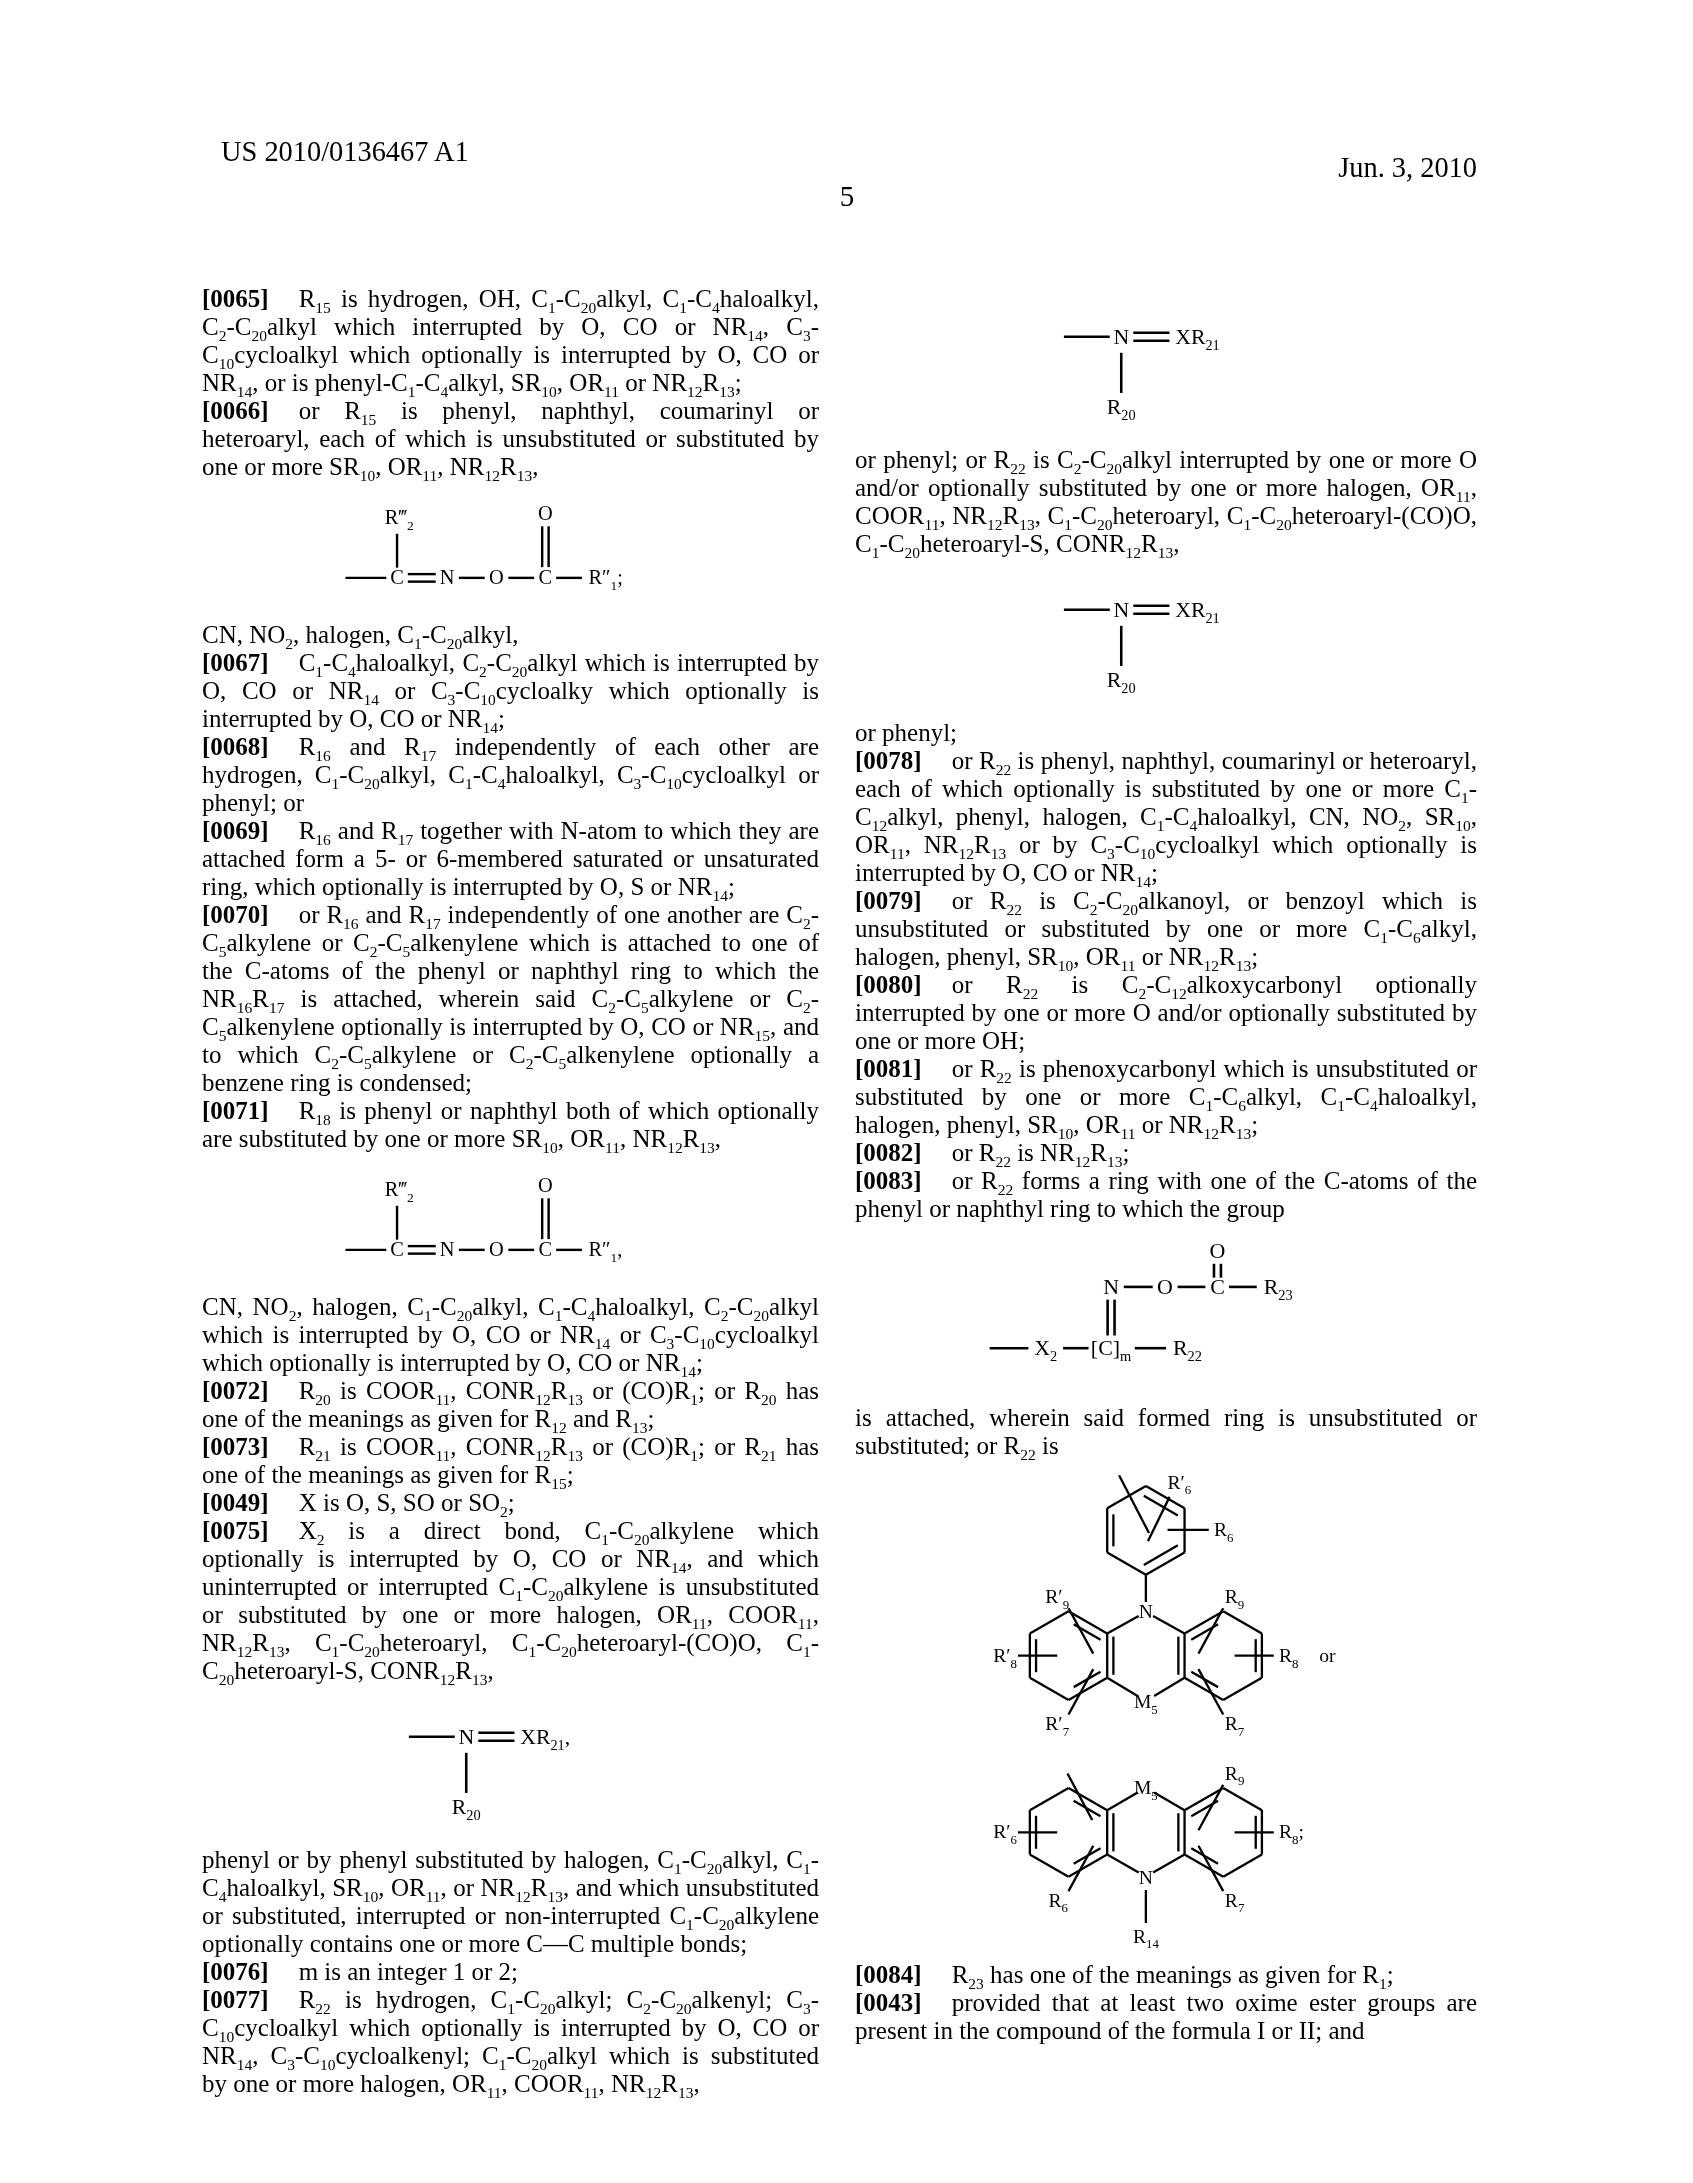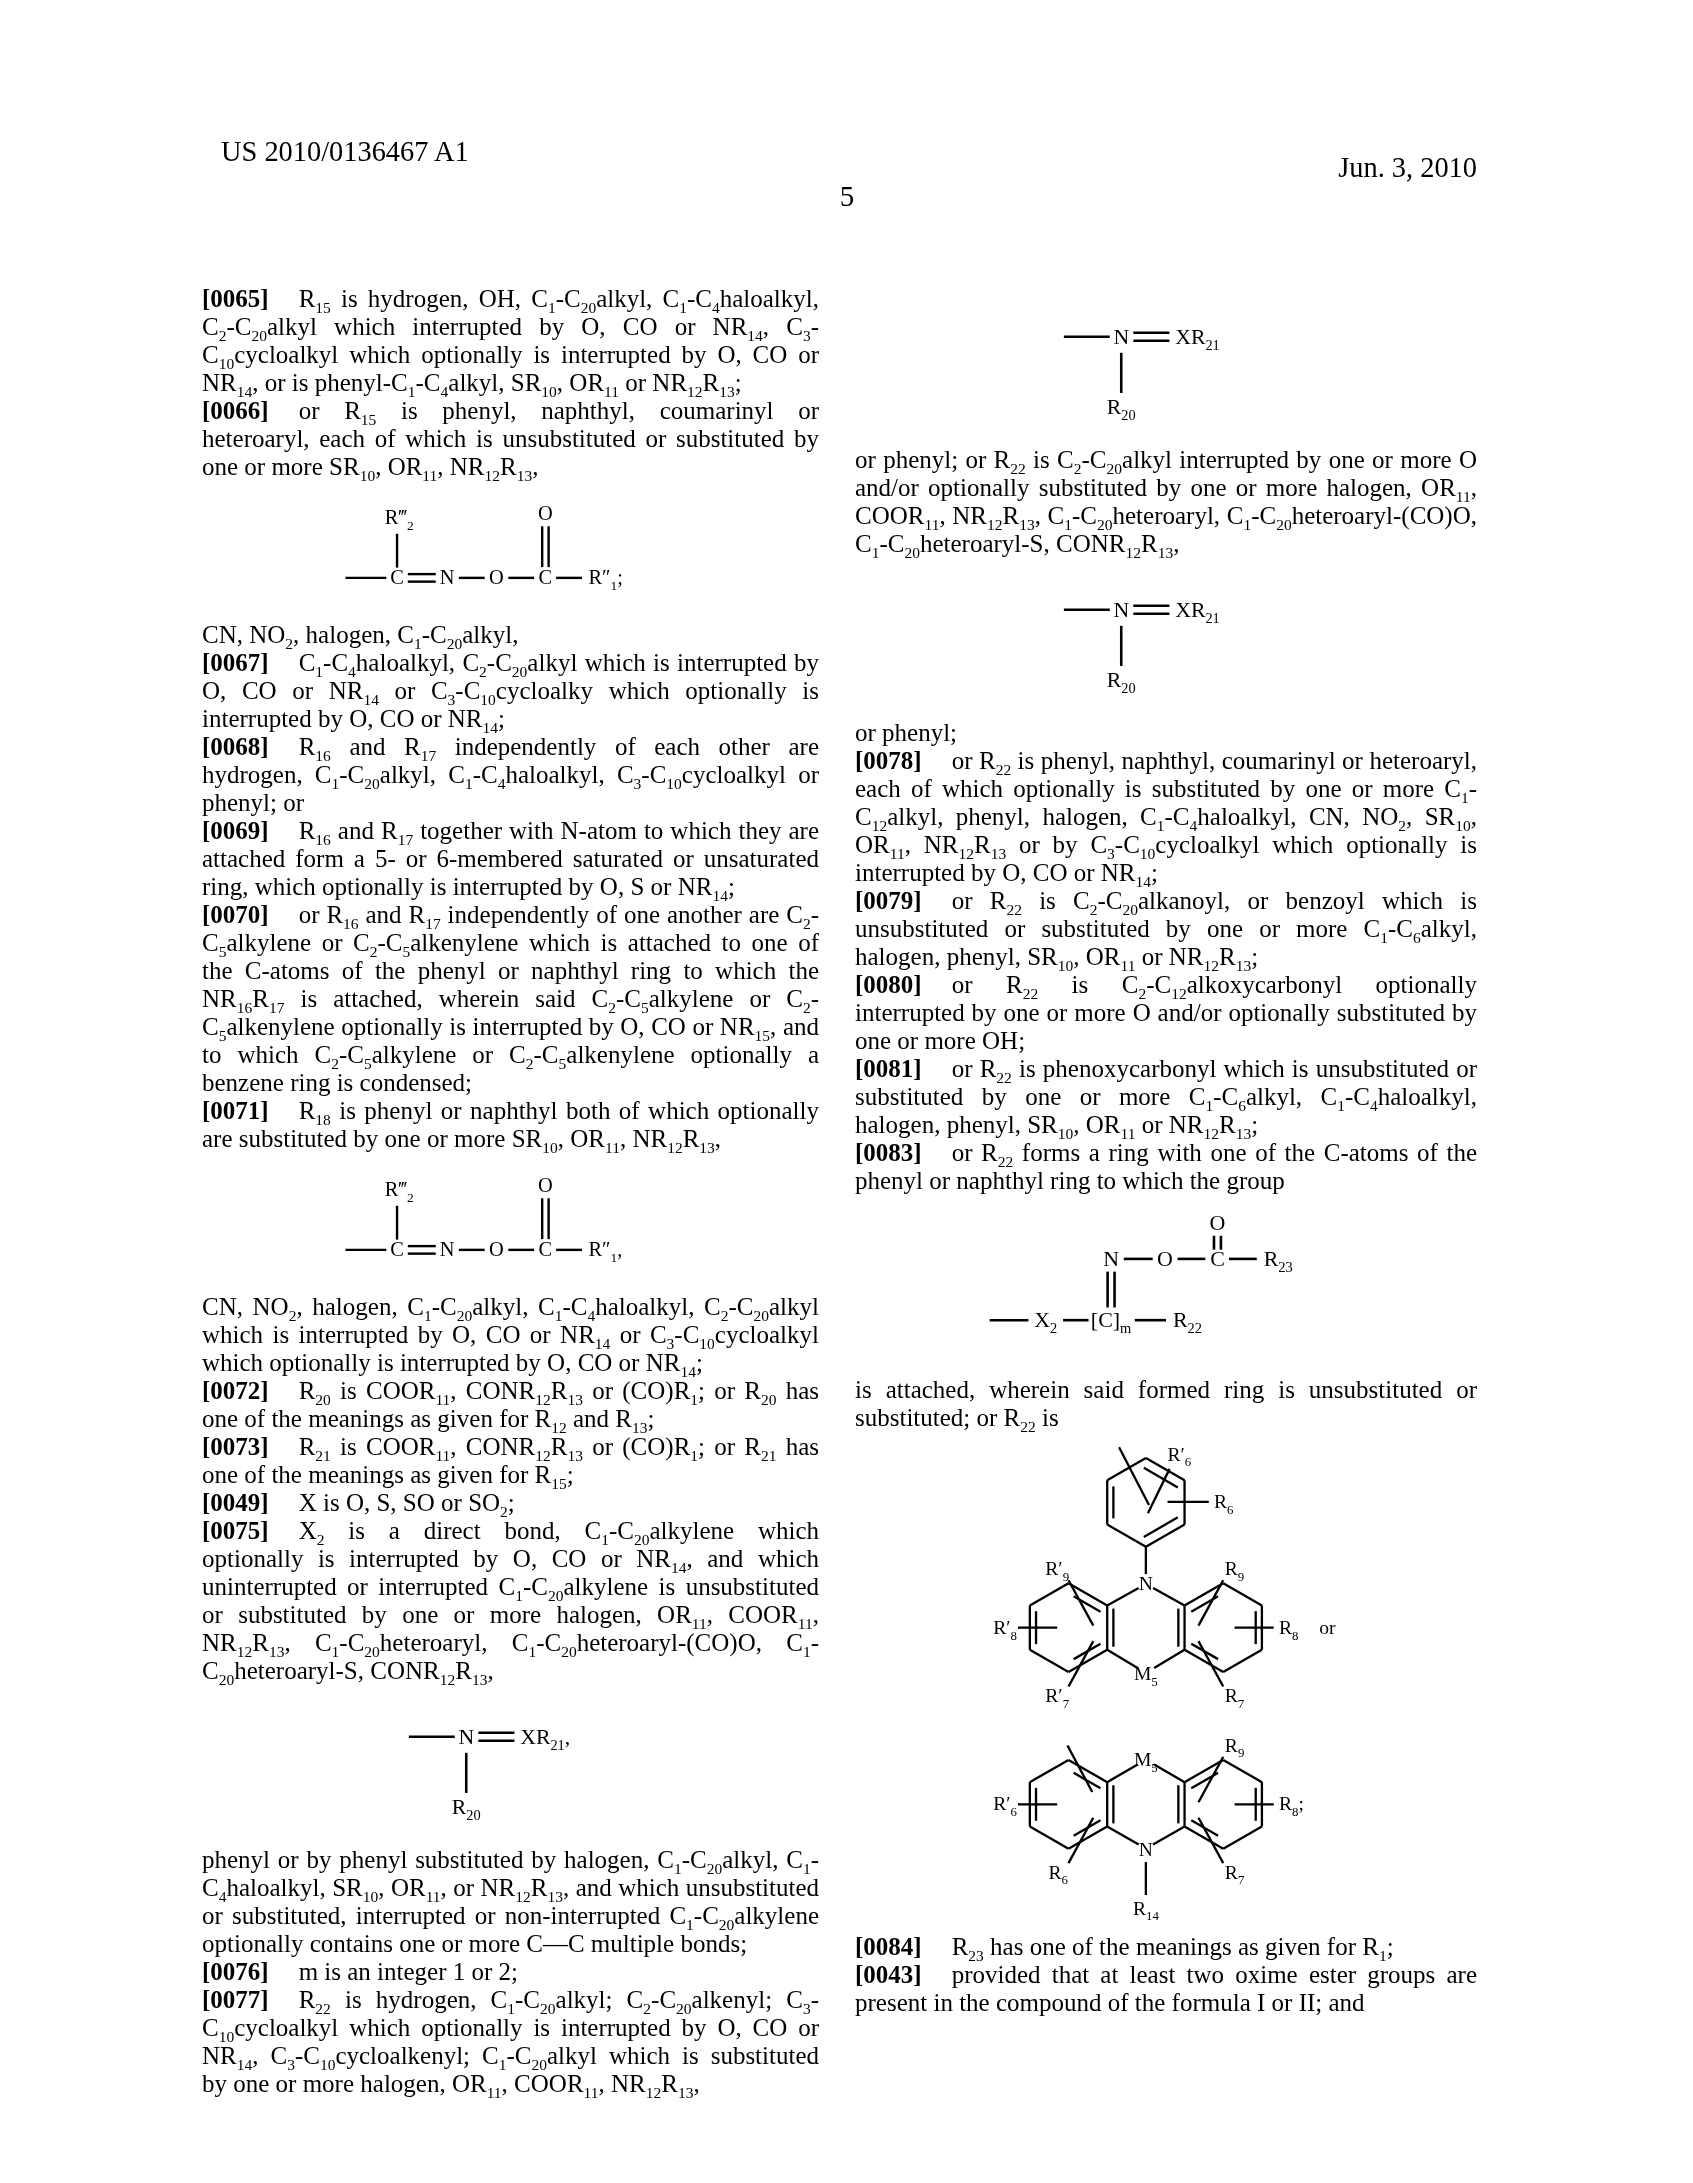--- a/index.html
+++ b/index.html
@@ -124,20 +124,21 @@
           <text x="206" y="76" text-anchor="start"><tspan>XR</tspan><tspan font-size="25" dy="11">21</tspan></text>
           <line x1="112" y1="92" x2="112" y2="162"></line>
           <text x="112" y="198" text-anchor="middle"><tspan>R</tspan><tspan font-size="25" dy="11">20</tspan></text>
         </svg>
       </div>
       <p class="para">or phenyl;</p>
       <p class="para"><span class="pnum">[0078]</span><span>or R<sub>22</sub> is phenyl, naphthyl, coumarinyl or heteroaryl, each of which optionally is substituted by one or more C<sub>1</sub>-C<sub>12</sub>alkyl, phenyl, halogen, C<sub>1</sub>-C<sub>4</sub>haloalkyl, CN, NO<sub>2</sub>, SR<sub>10</sub>, OR<sub>11</sub>, NR<sub>12</sub>R<sub>13</sub> or by C<sub>3</sub>-C<sub>10</sub>cycloalkyl which optionally is interrupted by O, CO or NR<sub>14</sub>;</span></p>
       <p class="para"><span class="pnum">[0079]</span><span>or R<sub>22</sub> is C<sub>2</sub>-C<sub>20</sub>alkanoyl, or benzoyl which is unsubstituted or substituted by one or more C<sub>1</sub>-C<sub>6</sub>alkyl, halogen, phenyl, SR<sub>10</sub>, OR<sub>11</sub> or NR<sub>12</sub>R<sub>13</sub>;</span></p>
       <p class="para"><span class="pnum">[0080]</span><span>or R<sub>22</sub> is C<sub>2</sub>-C<sub>12</sub>alkoxycarbonyl optionally interrupted by one or more O and/or optionally substituted by one or more OH;</span></p>
       <p class="para"><span class="pnum">[0081]</span><span>or R<sub>22</sub> is phenoxycarbonyl which is unsubstituted or substituted by one or more C<sub>1</sub>-C<sub>6</sub>alkyl, C<sub>1</sub>-C<sub>4</sub>haloalkyl, halogen, phenyl, SR<sub>10</sub>, OR<sub>11</sub> or NR<sub>12</sub>R<sub>13</sub>;</span></p>
+      <p class="para"><span class="pnum">[0082]</span><span>or R<sub>22</sub> is NR<sub>12</sub>R<sub>13</sub>;</span></p>
       <p class="para"><span class="pnum">[0083]</span><span>or R<sub>22</sub> forms a ring with one of the C-atoms of the phenyl or naphthyl ring to which the group</span></p>
       <div class="formula f-ring">
         <svg width="370" height="151" viewBox="0 0 640 260" style="font-size:38px">
           <text x="225" y="96" text-anchor="middle"><tspan>N</tspan></text>
           <line x1="247" y1="84" x2="297" y2="84"></line>
           <text x="318" y="96" text-anchor="middle"><tspan>O</tspan></text>
           <line x1="340" y1="84" x2="388" y2="84"></line>
           <text x="409" y="96" text-anchor="middle"><tspan>C</tspan></text>
           <line x1="429" y1="84" x2="477" y2="84"></line>
           <text x="489" y="96" text-anchor="start"><tspan>R</tspan><tspan font-size="25" dy="11">23</tspan></text>

